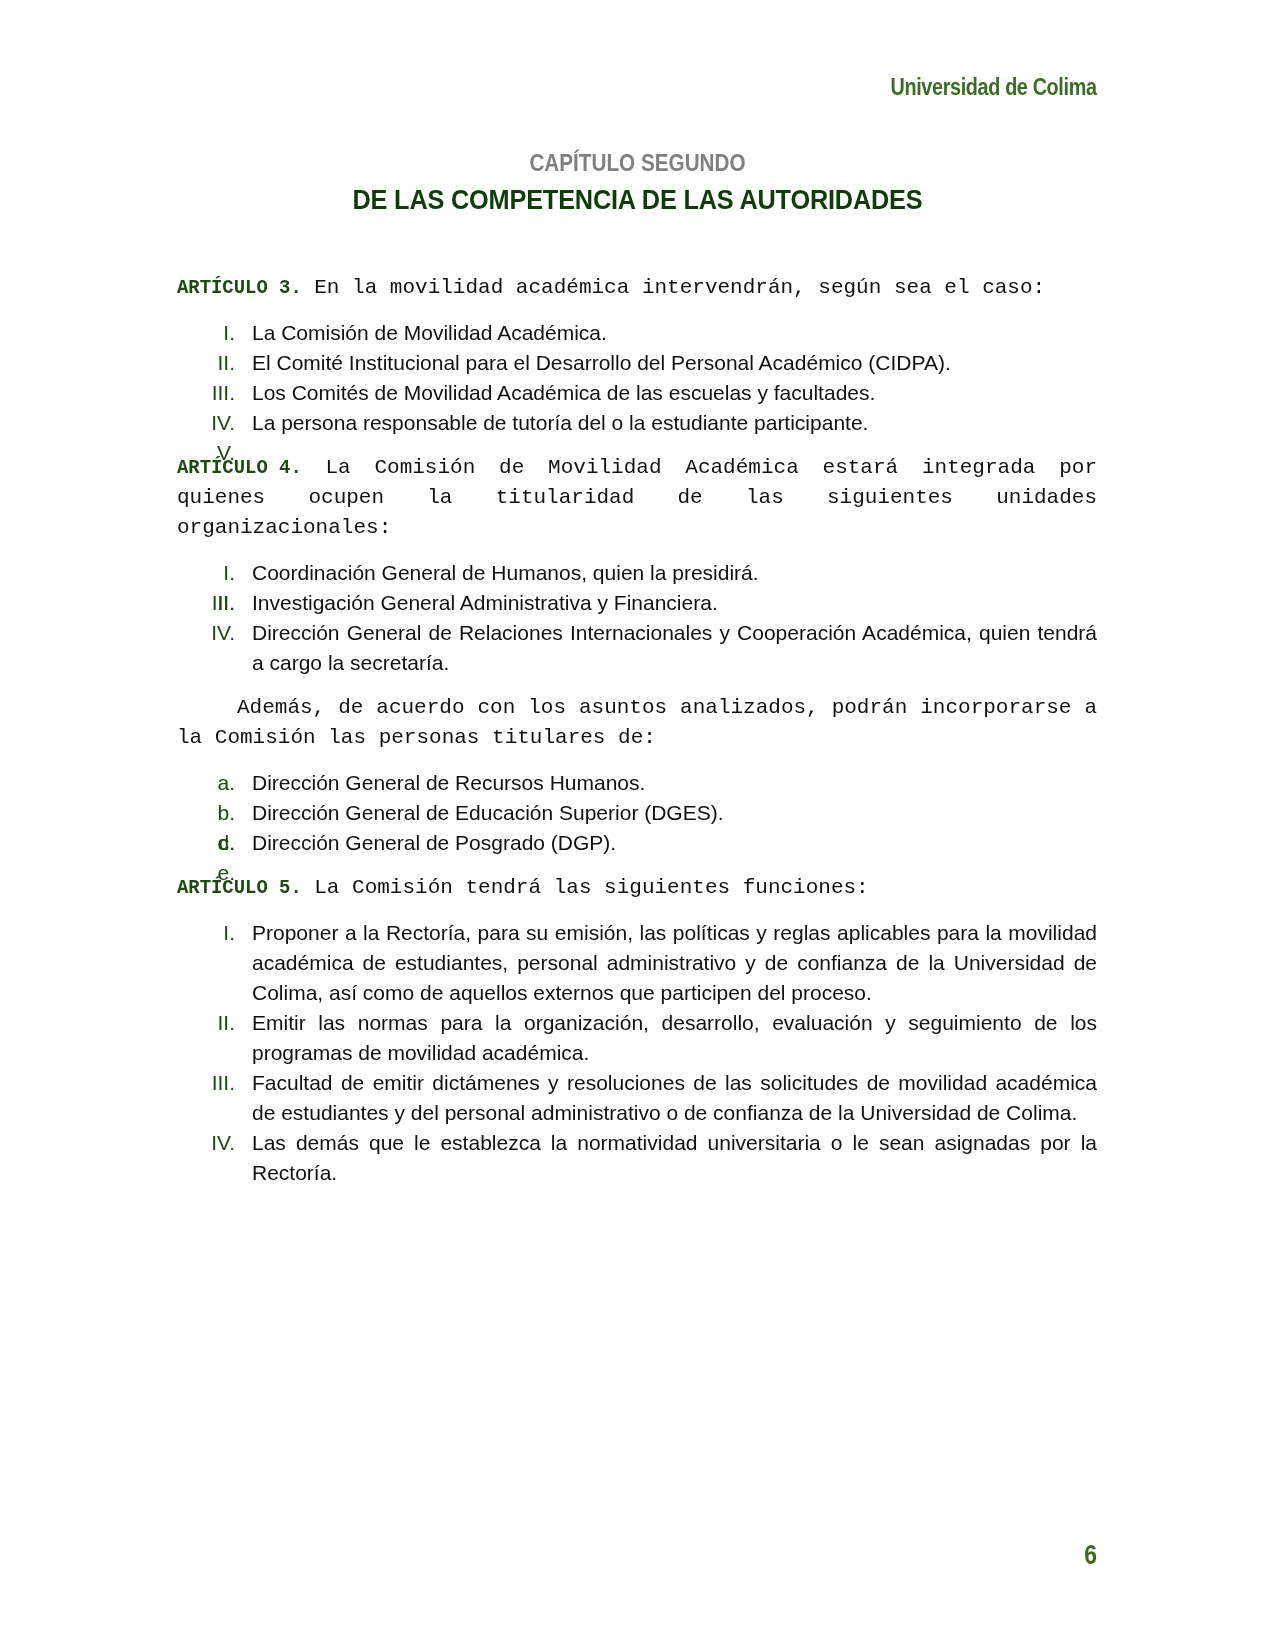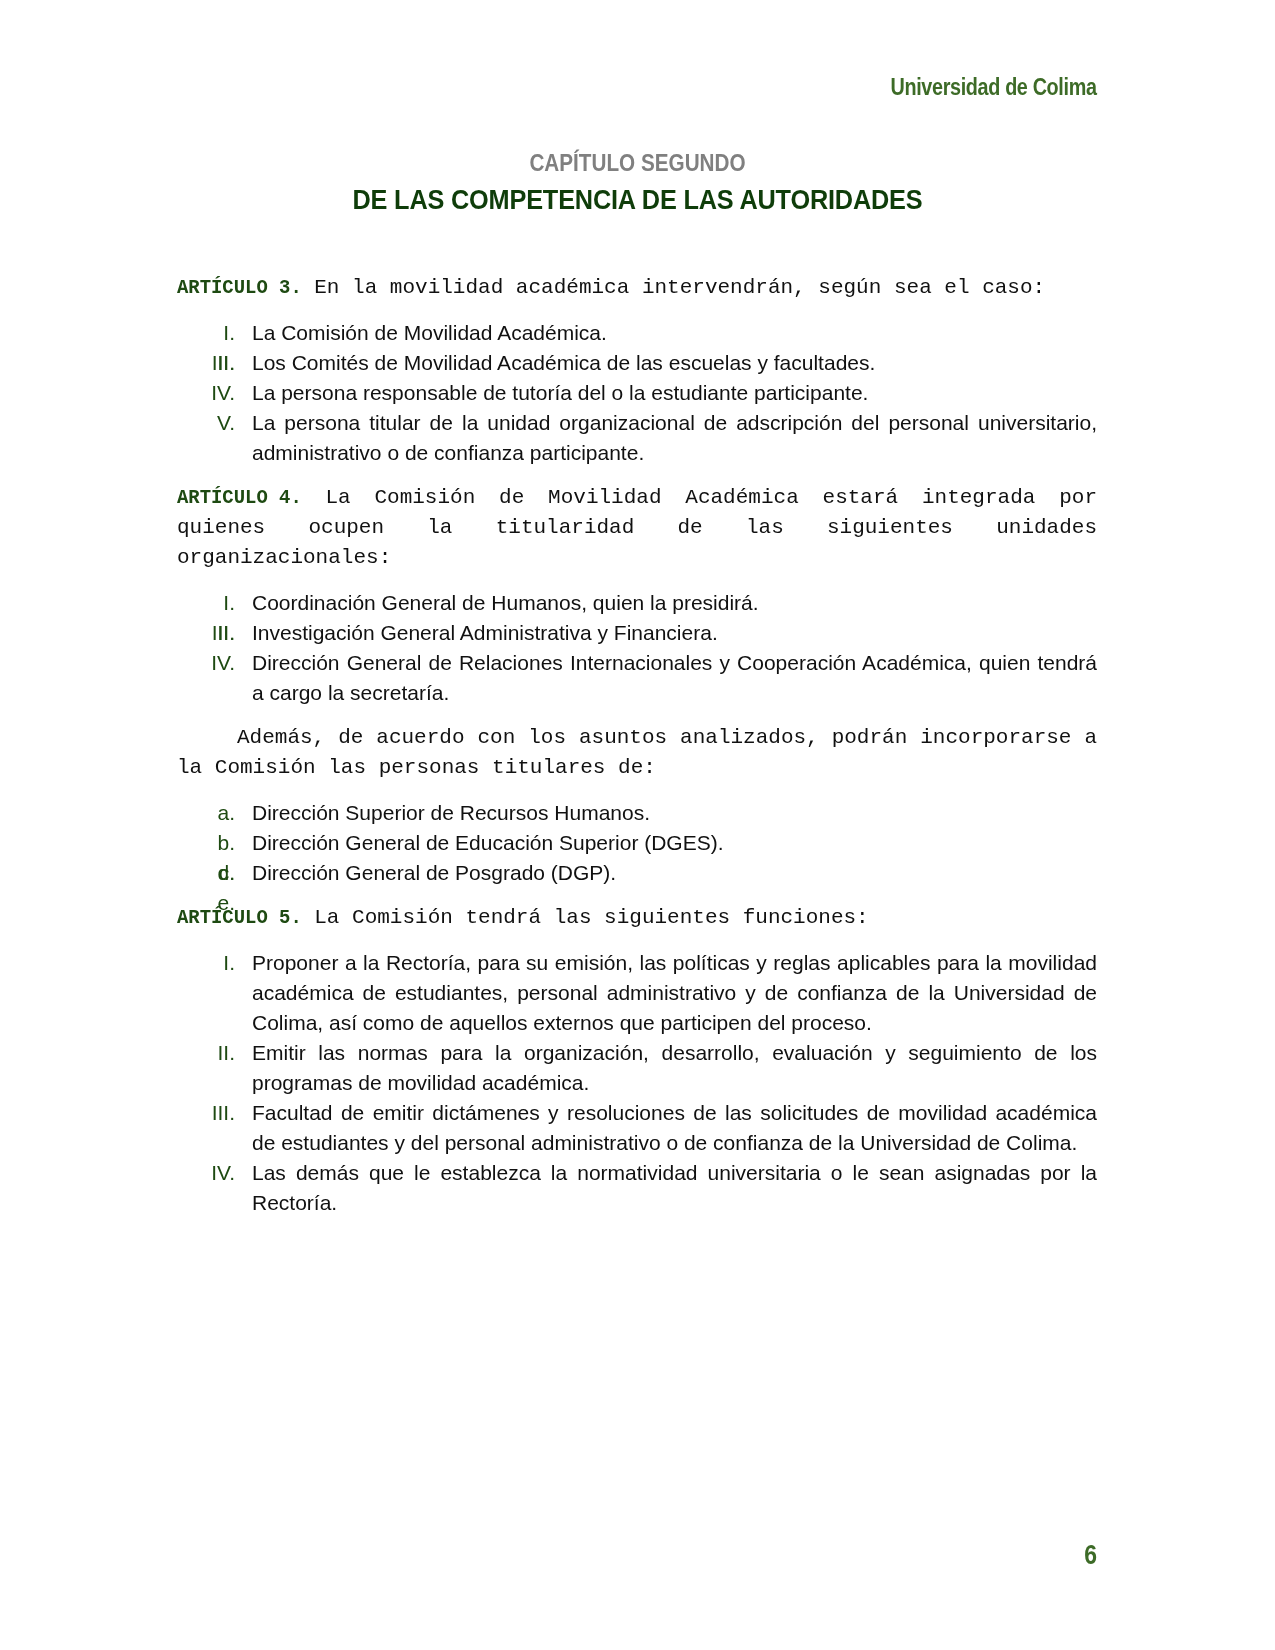--- a/index.html
+++ b/index.html
@@ -43,39 +43,39 @@
   <div class="chapter chapter-title">DE LAS COMPETENCIA DE LAS AUTORIDADES</div>
 
   <div class="body">
 
     <p class="para gap-after-para">
       <span class="art-label">ARTÍCULO 3.</span>
       <span>En la movilidad académica intervendrán, según sea el caso:</span>
     </p>
     <ol class="doc-list">
       <li><span class="marker">I.</span><span>La Comisión de Movilidad Académica.</span></li>
-      <li><span class="marker">II.</span></li>
+      <li><span class="marker">II.</span><span>El Comité Institucional para el Desarrollo del Personal Académico (CIDPA).</span></li>
       <li><span class="marker">III.</span><span>Los Comités de Movilidad Académica de las escuelas y facultades.</span></li>
       <li><span class="marker">IV.</span><span>La persona responsable de tutoría del o la estudiante participante.</span></li>
-      <li><span class="marker">V.</span><span>La persona titular de la unidad organizacional de adscripción del personal universitario, administrativo o de confianza participante.</span></li>
+      <li><span class="marker">V.</span></li>
     </ol>
 
     <p class="para gap-after-para">
       <span class="art-label">ARTÍCULO 4.</span>
       <span>La Comisión de Movilidad Académica estará integrada por quienes ocupen la titularidad de las siguientes unidades organizacionales:</span>
     </p>
     <ol class="doc-list">
       <li><span class="marker">I.</span><span>Coordinación General de Humanos, quien la presidirá.</span></li>
       <li><span class="marker">II.</span></li>
       <li><span class="marker">III.</span><span>Investigación General Administrativa y Financiera.</span></li>
       <li><span class="marker">IV.</span><span>Dirección General de Relaciones Internacionales y Cooperación Académica, quien tendrá a cargo la secretaría.</span></li>
     </ol>
     <p class="para indent-para gap-after-para">Además, de acuerdo con los asuntos analizados, podrán incorporarse a la Comisión las personas titulares de:</p>
     <ol class="doc-list">
-      <li><span class="marker">a.</span><span>Dirección Superior de Recursos Humanos.</span></li>
+      <li><span class="marker">a.</span><span>Dirección General de Recursos Humanos.</span></li>
       <li><span class="marker">b.</span><span>Dirección General de Educación Superior (DGES).</span></li>
       <li><span class="marker">c.</span></li>
       <li><span class="marker">d.</span><span>Dirección General de Posgrado (DGP).</span></li>
       <li><span class="marker">e.</span></li>
     </ol>
 
     <p class="para gap-after-para">
       <span class="art-label">ARTÍCULO 5.</span>
       <span>La Comisión tendrá las siguientes funciones:</span>
     </p>

